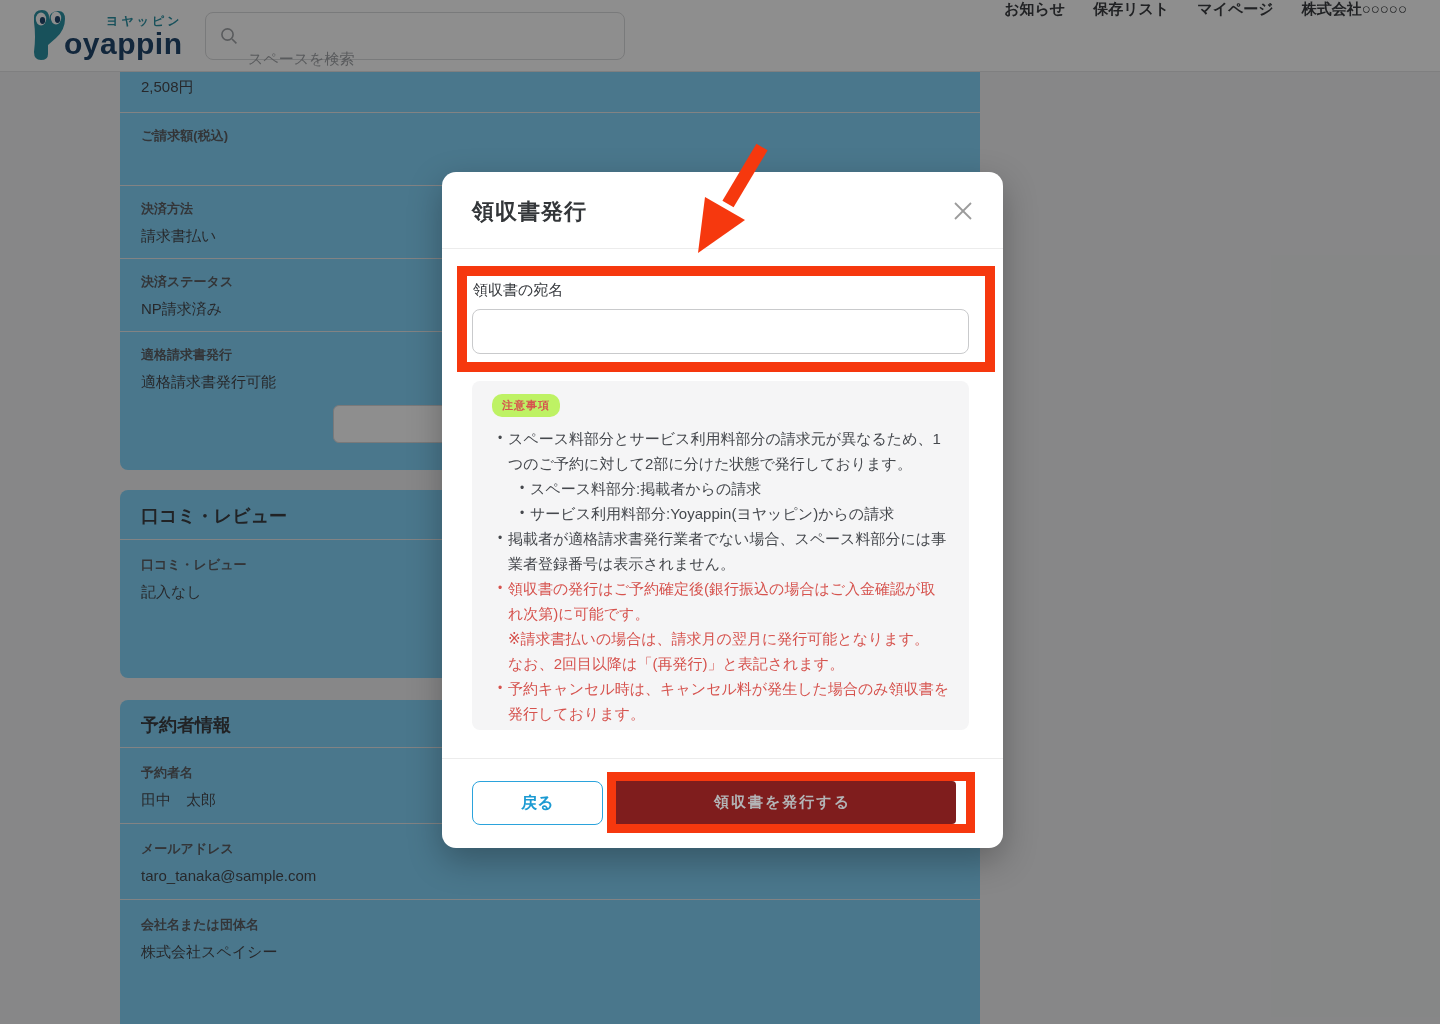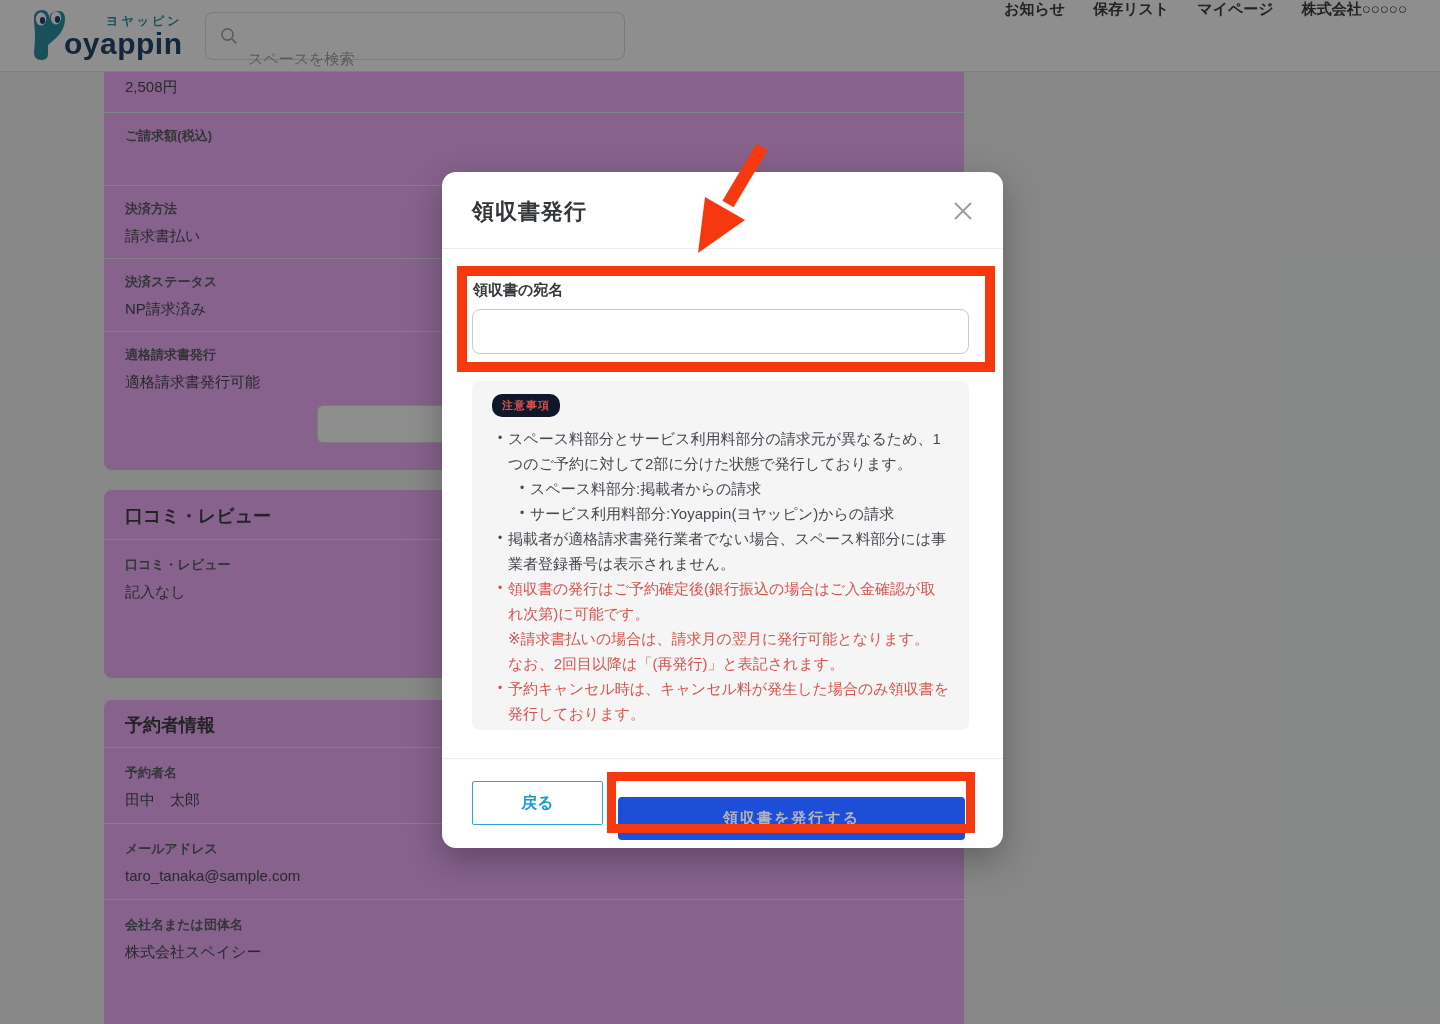--- a/index.html
+++ b/index.html
@@ -16,21 +16,21 @@
   .logo-word { font-size:30px; font-weight:800; color:#123a63; letter-spacing:0.5px; line-height:28px; }
   .search { position:absolute; left:205px; top:12px; width:420px; height:48px; background:#fff;
     border:1px solid #d7d8da; border-radius:8px; display:flex; align-items:center; padding:0 14px; }
   .search input { border:none; outline:none; flex:1; font-size:15px; color:#333;
     font-family:inherit; margin-left:10px; background:transparent;margin-top:45px; }
   .search input::placeholder { color:#9a9da1; }
   .nav { position:absolute; right:33px; top:0; height:72px; display:flex; align-items:flex-start; gap:28px; }
   .nav-item { font-size:15px; font-weight:bold; color:#2e3135; cursor:pointer; white-space:nowrap; }
 
   
-  .card { position:absolute; left:104px; width:860px; background:#f0abfc; border-radius:8px; overflow:hidden; }
+  .card { position:absolute; left:120px; width:860px; background:#7dd3fc; border-radius:8px; overflow:hidden; }
   .card-billing { top:30px; height:440px; }
   .card-review  { top:490px; height:188px; }
   .card-booker  { top:700px; height:352px; }
   .partial-row { height:82px; display:flex; align-items:flex-end; padding:0 21px 15px; }
   .row-value { font-size:15px; color:#3a3d42; }
   .info-row { height:73px; padding:14px 21px 0; border-top:1px solid #e9eaeb; }
   .card-booker .info-row { height:76px; padding-top:16px; border-top:none; border-bottom:1px solid #e9eaeb; }
   .card-booker .info-row:last-child { border-bottom:none; }
   .row-label { font-size:13px; font-weight:bold; color:#52555a; margin-bottom:9px; }
   .section-head { height:50px; padding:14px 21px 0; font-size:18px; font-weight:bold; color:#2f3237;
@@ -44,41 +44,41 @@
   
   .overlay { position:absolute; z-index:50; inset:0; background:rgba(18,18,18,0.48); }
 
   
   .modal { position:absolute; z-index:100; left:442px; top:172px; width:561px; height:676px;
     background:#ffffff; border-radius:14px; box-shadow:0 12px 34px rgba(0,0,0,0.28); }
   .modal-title { position:absolute; left:30px; top:25px; font-size:22px; font-weight:bold;
     color:#333639; letter-spacing:1px; }
   .modal-close { position:absolute; right:28px; top:27px; width:24px; height:24px; cursor:pointer; }
   .modal-divider { position:absolute; left:0; width:100%; height:1px; background:#ececec; }
-  .field-label { position:absolute; left:31px; top:109px; font-size:15px; font-weight:bold; color:#35383c; }
+  .field-label { position:absolute; left:31px; top:109px; font-size:15px; font-weight:normal; color:#35383c; }
   .addressee-input { position:absolute; left:30px; top:137px; width:497px; height:45px;
     border:1px solid #c9cacc; border-radius:8px; font-size:15px; padding:0 12px; outline:none;
     font-family:inherit; color:#333; background:#fff; }
   .notice { position:absolute; left:30px; top:209px; width:497px; height:349px;
     background:#f5f5f6; border-radius:8px; padding:13px 20px; }
-  .notice-badge { display:inline-block; background:#0f172a; color:#d6534e; font-size:11px;
+  .notice-badge { display:inline-block; background:#bef264; color:#d6534e; font-size:11px;
     font-weight:bold; padding:4px 10px; border-radius:10px; letter-spacing:1px; }
   .notice-list { margin-top:9px; }
   .bullet { display:flex; font-size:15px; line-height:25px; color:#45484d; }
   .bullet .dot { width:16px; flex:0 0 16px; text-align:center; font-size:12px; }
   .bullet .btext { flex:1; white-space:pre-line; }
   .bullet.lv2 { padding-left:22px; }
   .bullet.red { color:#d6534e; }
   .modal-footer-divider { top:586px; }
   .back-btn { position:absolute; left:30px; top:609px; width:131px; height:44px; background:#fff;
-    border:1px solid #2ba3dc; border-radius:2px; color:#1b9ad2; font-size:16px; font-weight:bold;
+    border:1px solid #2ba3dc; border-radius:8px; color:#1b9ad2; font-size:16px; font-weight:bold;
     cursor:pointer; font-family:inherit; }
-  .submit-btn { position:absolute; left:176px; top:609px; width:347px; height:43px; background:#1d4ed8;
+  .submit-btn { position:absolute; left:167px; top:609px; width:347px; height:43px; background:#7f1d1d;
     border:none; border-radius:4px; color:#b3b4b6; font-size:15px; font-weight:bold; letter-spacing:2px;
-    font-family:inherit; cursor:default;margin-top:16px; }
+    font-family:inherit; cursor:default; }
 
   
   .annot { position:absolute; z-index:120; pointer-events:none; }
   .hl-box1 { left:457px; top:266px; width:538px; height:106px; border:10px solid #f6380e; }
   .hl-box2 { left:607px; top:772px; width:368px; height:61px; border:9px solid #f6380e; }
   .arrow-svg { left:676px; top:133px; }
 </style>
 </head>
 <body>
 

